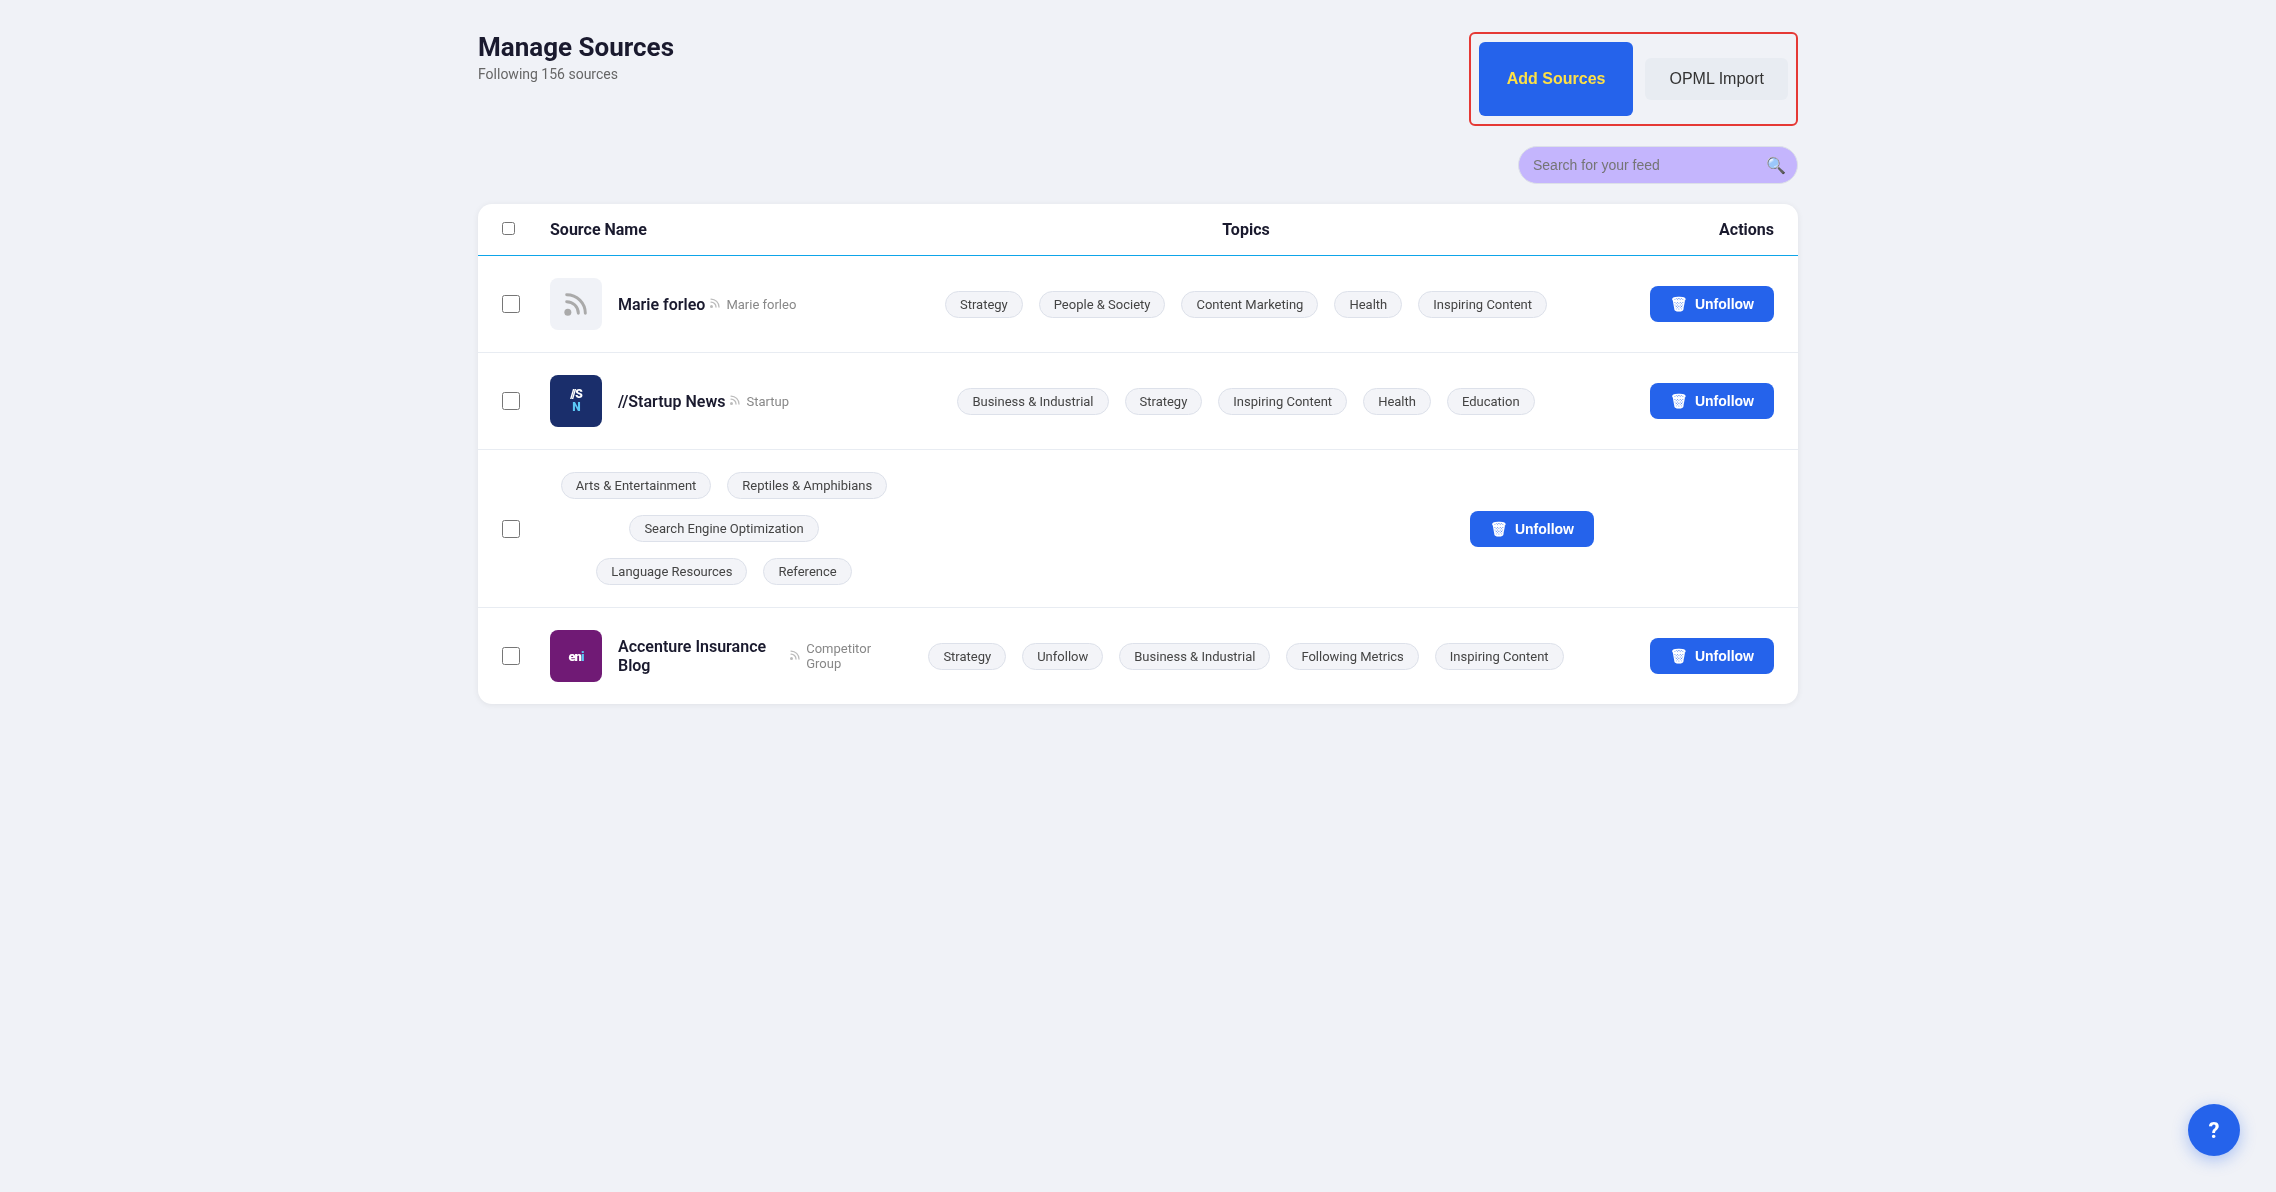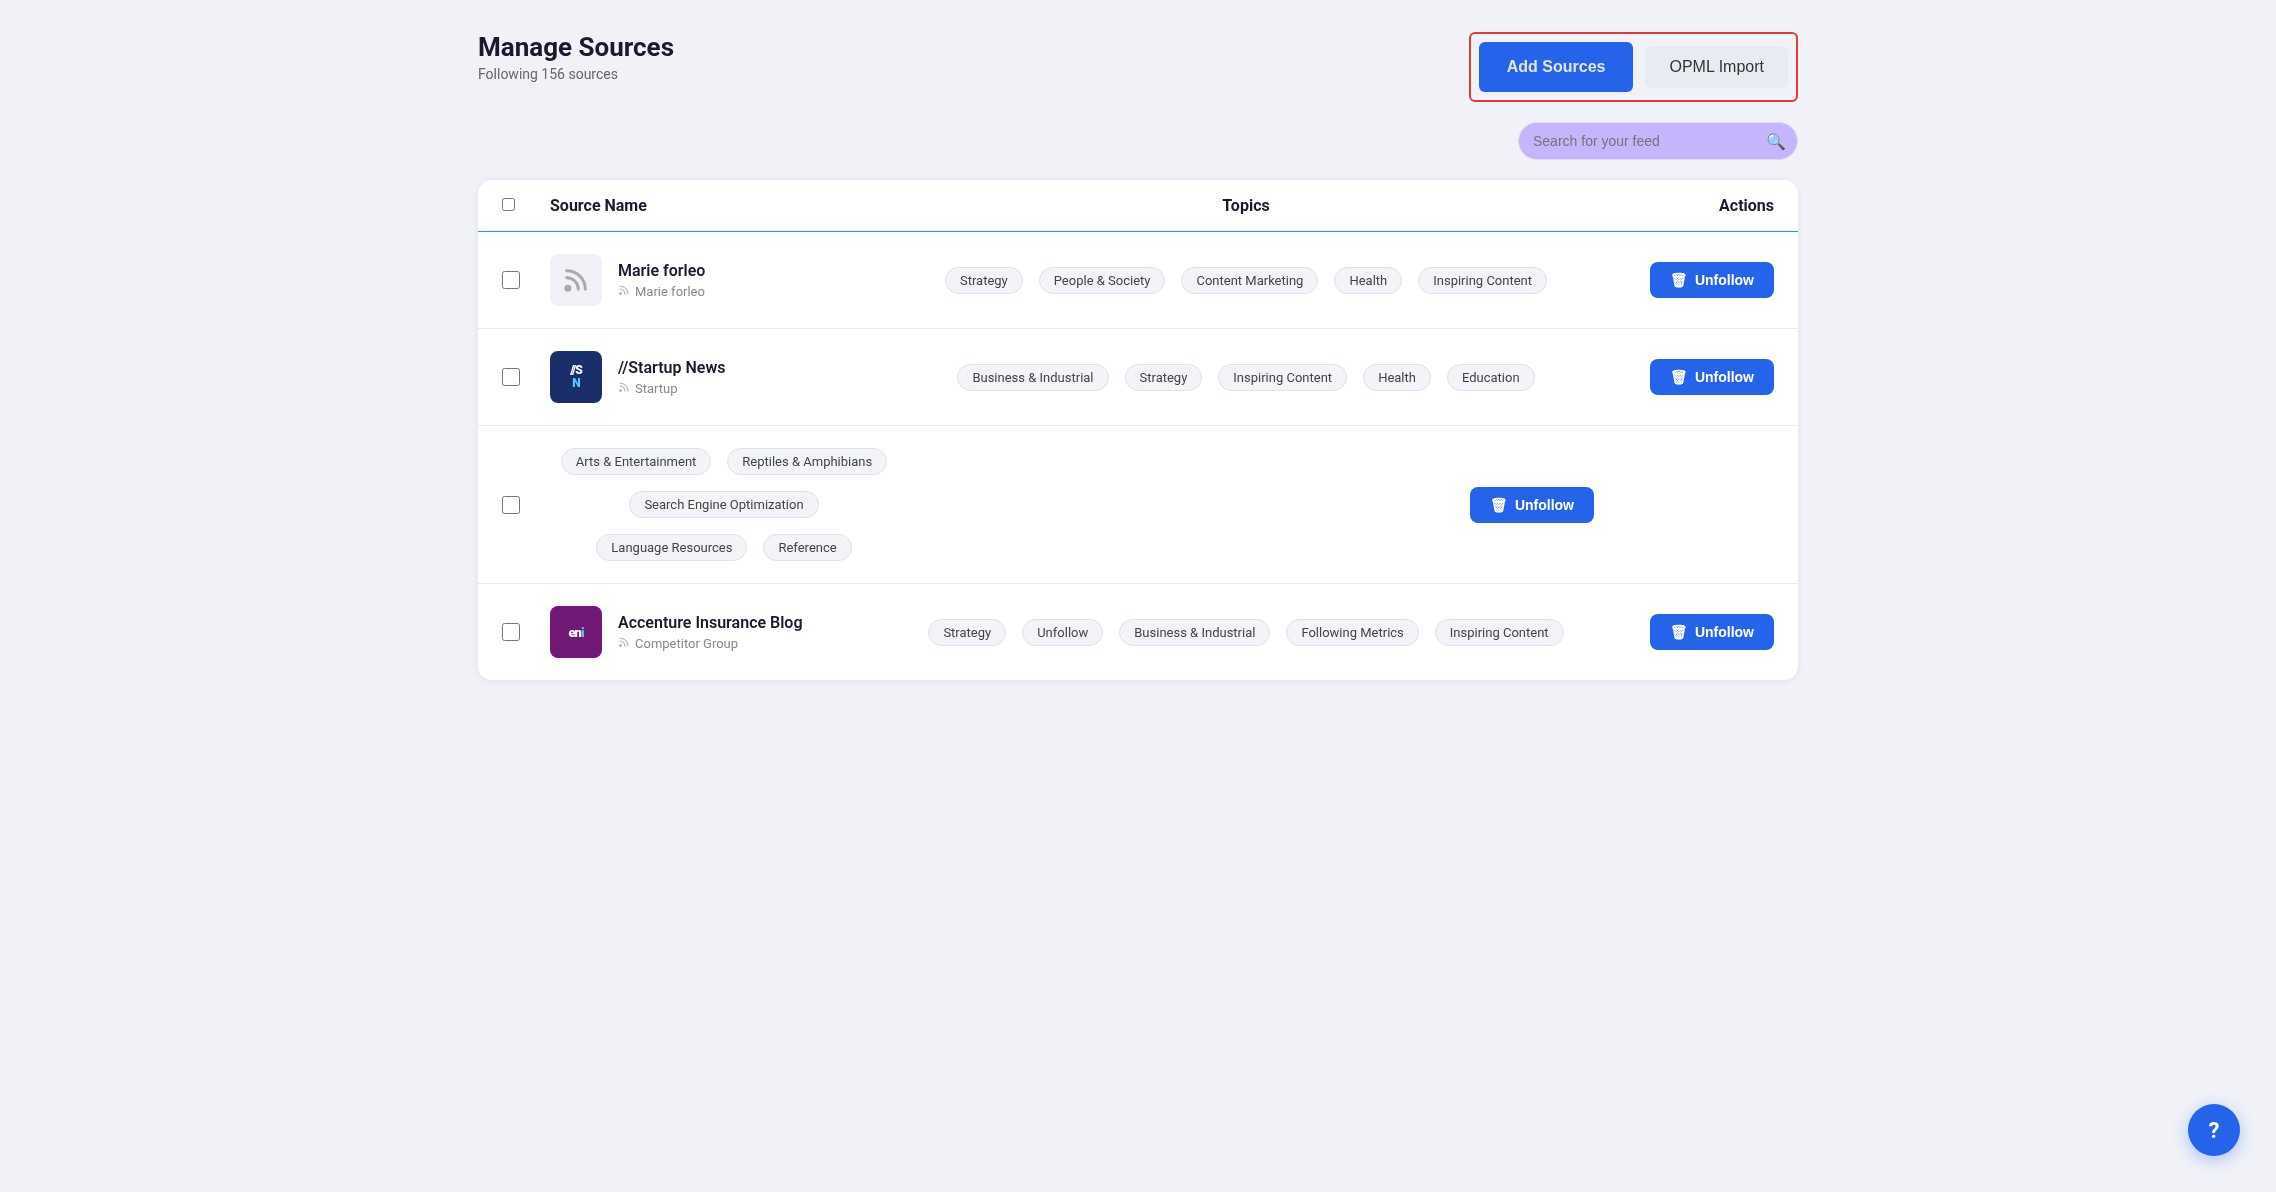--- a/index.html
+++ b/index.html
@@ -33,23 +33,23 @@
     .header-right {
       display: flex;
       align-items: center;
       gap: 12px;
       border: 2px solid #e53935;
       padding: 8px;
       border-radius: 6px;
     }
     .btn-add-sources {
       background: #2563eb;
-      color: #e5e5e5;
+      color: #fde047;
       border: none;
-      padding: 16px 28px;
+      padding: 28px 28px;
       border-radius: 6px;
       font-size: 16px;
       font-weight: 600;
       cursor: pointer;
     }
     .btn-opml {
       background: #e8ecf2;
       color: #333;
       border: none;
       padding: 12px 24px;
@@ -164,21 +164,21 @@
       letter-spacing: -2px;
     }
     .source-logo.eni-icon {
       background: #701a75;
       color: #fff;
       font-size: 14px;
       font-weight: 900;
     }
     .source-text-block {
       display: flex;
-      flex-direction: column;
+      flex-direction: row;
       gap: 4px;
     }
     .source-name {
       font-size: 16px;
       font-weight: 600;
       color: #1a1a2e;
     }
     .source-sub {
       display: flex;
       align-items: center;

